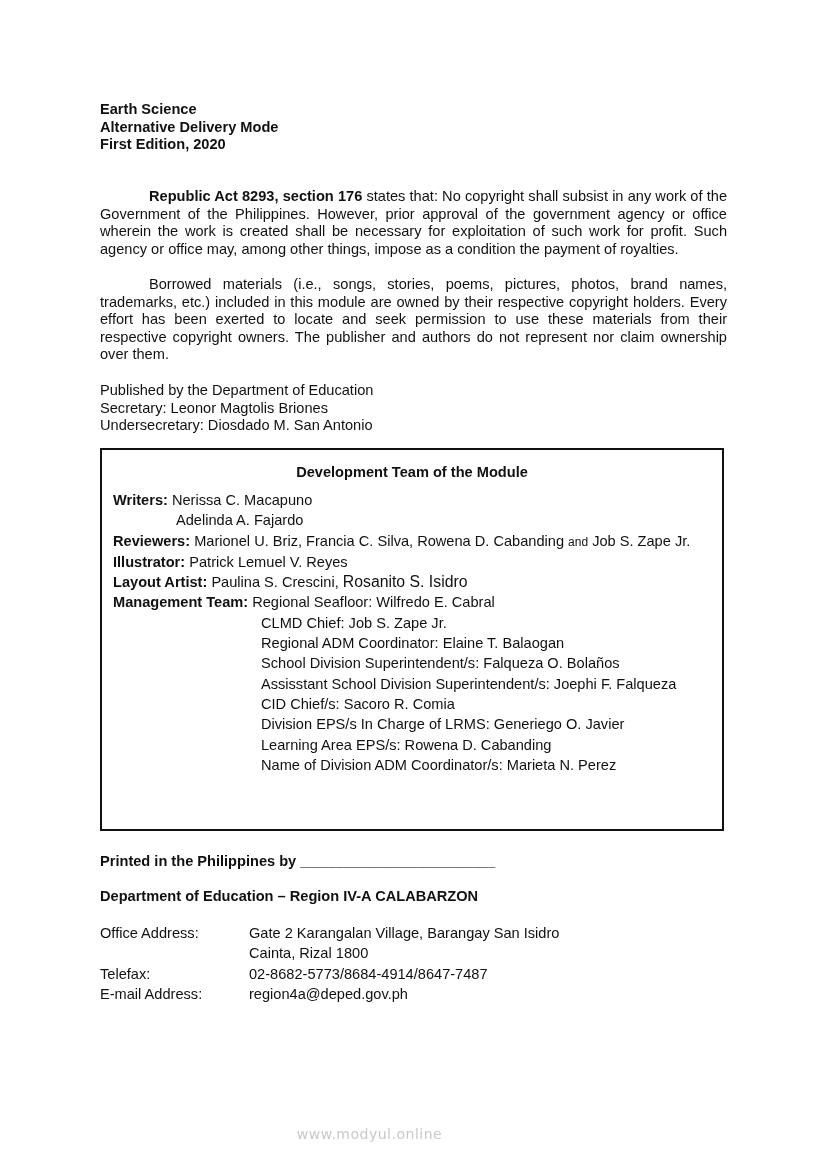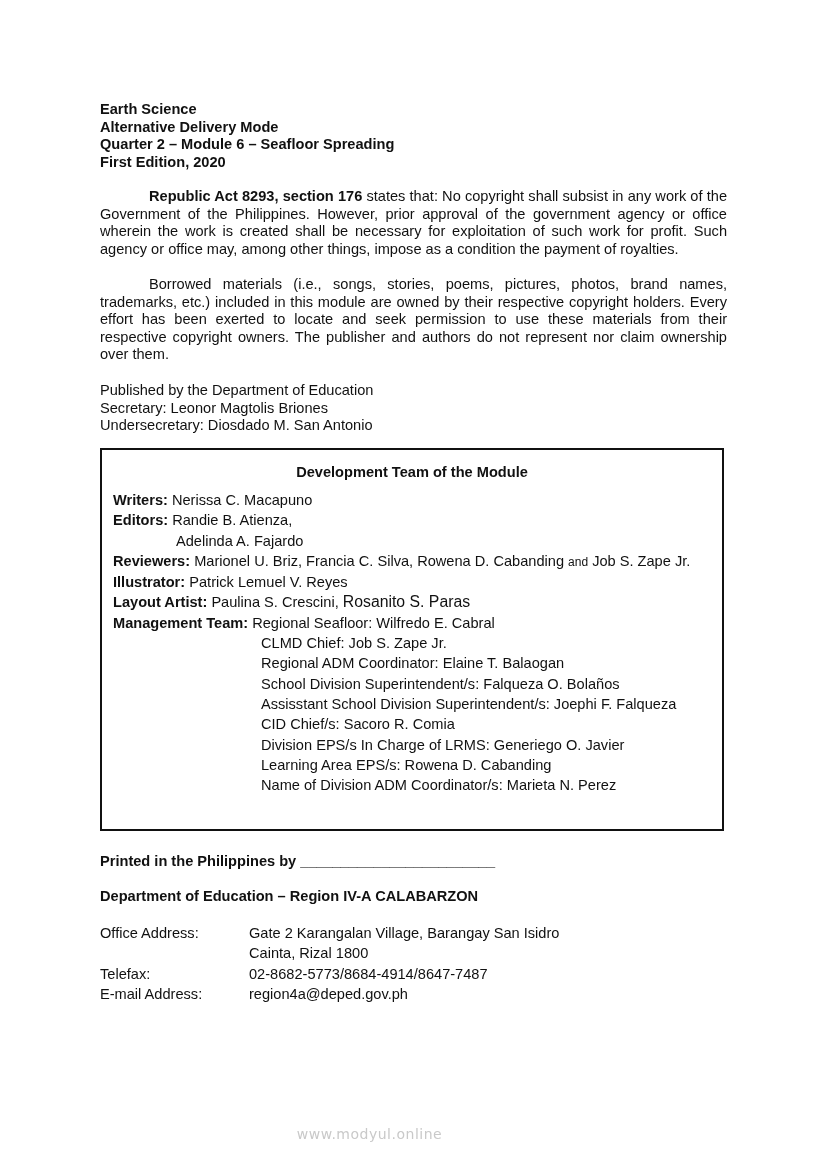--- a/index.html
+++ b/index.html
@@ -25,43 +25,41 @@
   .contact .lbl { display:inline-block; width:149px; }
   .watermark { left:0; width:739px; top:1126px; text-align:center; color:#c9c9c9;
                font-family:"DejaVu Sans", sans-serif; font-size:14px; letter-spacing:0.5px; }
 </style>
 </head>
 <body>
 
 <div class="abs hdr">
   <div>Earth Science</div>
   <div>Alternative Delivery Mode</div>
-  <div>Quarter 2 – Module 6 – Seafloor Spreading</div>
   <div>First Edition, 2020</div>
 </div>
 
 <div class="abs para indent" style="top:188px;"><span class="b">Republic Act 8293, section 176</span><span> states that: No copyright shall subsist in any work of the Government of the Philippines. However, prior approval of the government agency or office wherein the work is created shall be necessary for exploitation of such work for profit. Such agency or office may, among other things, impose as a condition the payment of royalties.</span></div>
 
 <div class="abs para indent" style="top:276px;">Borrowed materials (i.e., songs, stories, poems, pictures, photos, brand names, trademarks, etc.) included in this module are owned by their respective copyright holders. Every effort has been exerted to locate and seek permission to use these materials from their respective copyright owners. The publisher and authors do not represent nor claim ownership over them.</div>
 
 <div class="abs pub">
   <div>Published by the Department of Education</div>
   <div>Secretary: Leonor Magtolis Briones</div>
   <div>Undersecretary: Diosdado M. San Antonio</div>
 </div>
 
 <div class="abs box">
   <div class="box-title">Development Team of the Module</div>
   <div class="team">
     <div class="row"><span class="b">Writers:</span><span> Nerissa C. Macapuno</span></div>
-    <div class="row"><span class="b">Editors:</span><span> Randie B. Atienza,</span></div>
     <div class="row cont">Adelinda A. Fajardo</div>
     <div class="row"><span class="b">Reviewers:</span><span> Marionel U. Briz, Francia C. Silva, Rowena D. Cabanding </span><span class="and">and</span><span> Job S. Zape Jr.</span></div>
     <div class="row"><span class="b">Illustrator:</span><span> Patrick Lemuel V. Reyes</span></div>
-    <div class="row"><span class="b">Layout Artist:</span><span> Paulina S. Crescini, </span><span class="bigger">Rosanito S. Paras</span></div>
+    <div class="row"><span class="b">Layout Artist:</span><span> Paulina S. Crescini, </span><span class="bigger">Rosanito S. Isidro</span></div>
     <div class="row"><span class="b">Management Team:</span><span> Regional Seafloor: Wilfredo E. Cabral</span></div>
     <div class="row mgmt-sub">CLMD Chief: Job S. Zape Jr.</div>
     <div class="row mgmt-sub">Regional ADM Coordinator: Elaine T. Balaogan</div>
     <div class="row mgmt-sub">School Division Superintendent/s: Falqueza O. Bolaños</div>
     <div class="row mgmt-sub">Assisstant School Division Superintendent/s: Joephi F. Falqueza</div>
     <div class="row mgmt-sub">CID Chief/s: Sacoro R. Comia</div>
     <div class="row mgmt-sub">Division EPS/s In Charge of LRMS: Generiego O. Javier</div>
     <div class="row mgmt-sub">Learning Area EPS/s: Rowena D. Cabanding</div>
     <div class="row mgmt-sub">Name of Division ADM Coordinator/s: Marieta N. Perez</div>
   </div>

